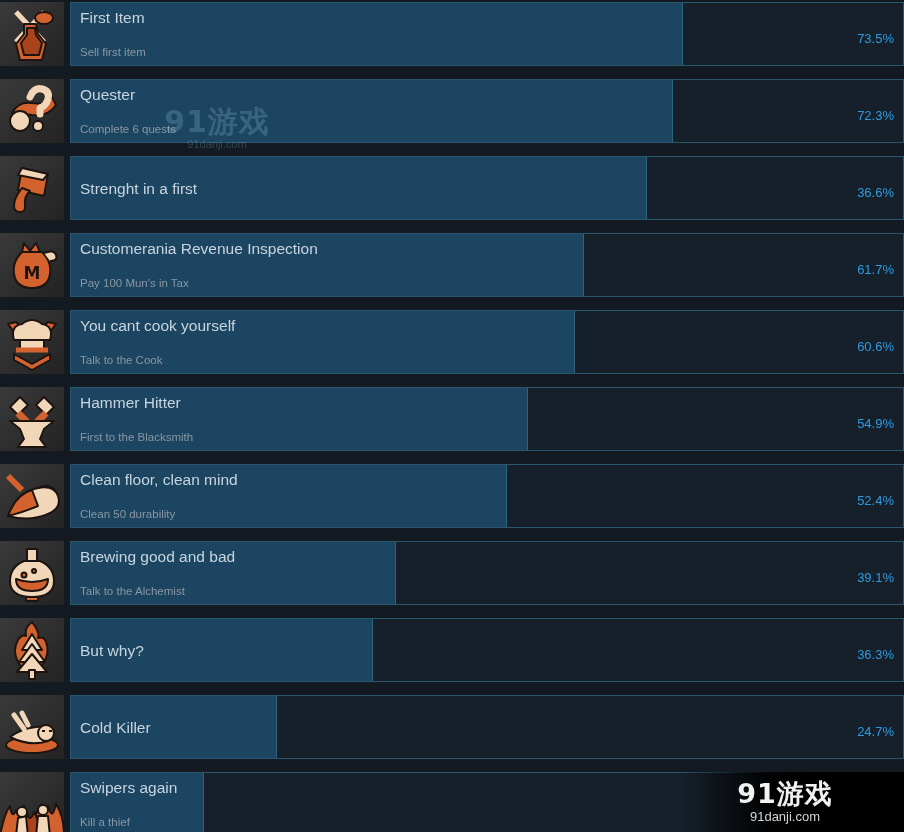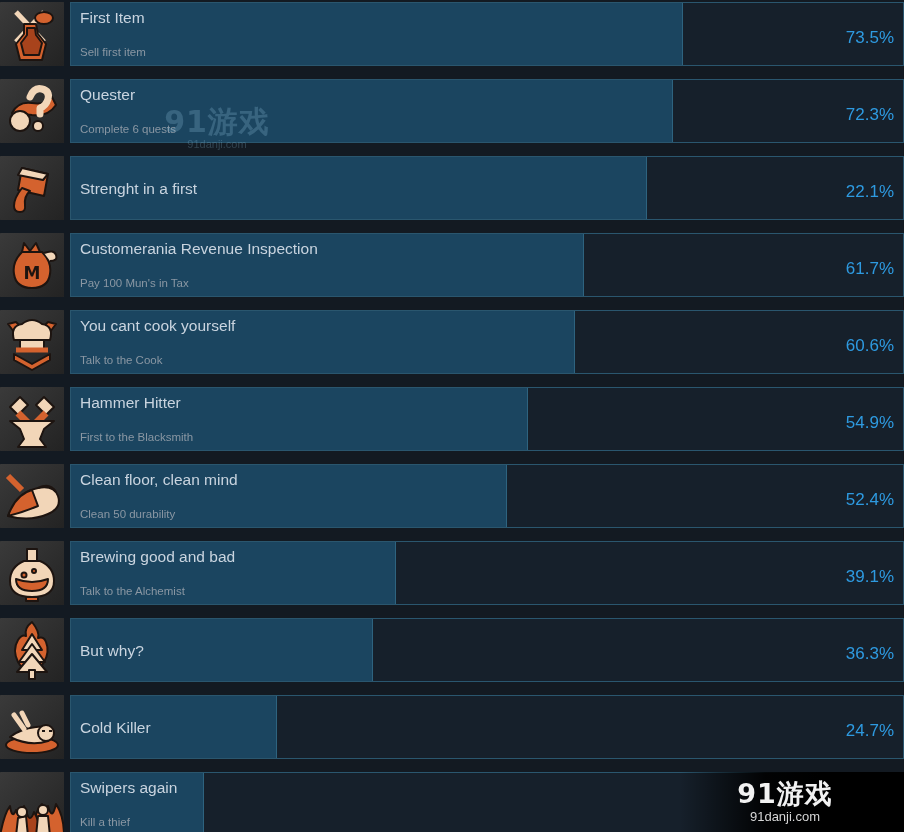--- a/index.html
+++ b/index.html
@@ -95,21 +95,21 @@
     white-space: nowrap;
     margin-top: 18px;
   }
   .ach-pct {
     position: absolute;
     right: 9px;
     top: 8px;
     bottom: 0;
     display: flex;
     align-items: center;
-    font-size: 17px;
+    font-size: 13px;
     color: #2e9ae0;
     white-space: nowrap;
   }
 
   
   .wm-center {
     position: absolute;
     left: 157px;
     top: 100px;
     width: 120px;
@@ -238,21 +238,21 @@
             <path d="M22 12 l26 6 l-5 6 l-25 -5 z" fill="#f2d6b8"></path>
             <path d="M22 32 q-8 10 -8 18 q0 6 6 6 q6 0 5 -7 q-1 -9 5 -14 z" fill="#d4622e"></path>
           </g>
         </svg>
       </div>
       <div class="ach-bar-wrap">
         <div class="ach-fill" style="width: 69.2%;"></div>
         <div class="ach-text">
           <div class="ach-title">Strenght in a first</div>
         </div>
-        <div class="ach-pct">22.1%</div>
+        <div class="ach-pct">36.6%</div>
       </div>
     </div>
     <div class="ach-row">
       <div class="ach-icon">
         <svg viewBox="0 0 64 64" xmlns="http://www.w3.org/2000/svg">
           <defs>
             <linearGradient id="g_money-bag-icon" x1="0" y1="0" x2="1" y2="1">
               <stop offset="0" stop-color="#3a3a3a"></stop>
               <stop offset="1" stop-color="#232323"></stop>
             </linearGradient>

